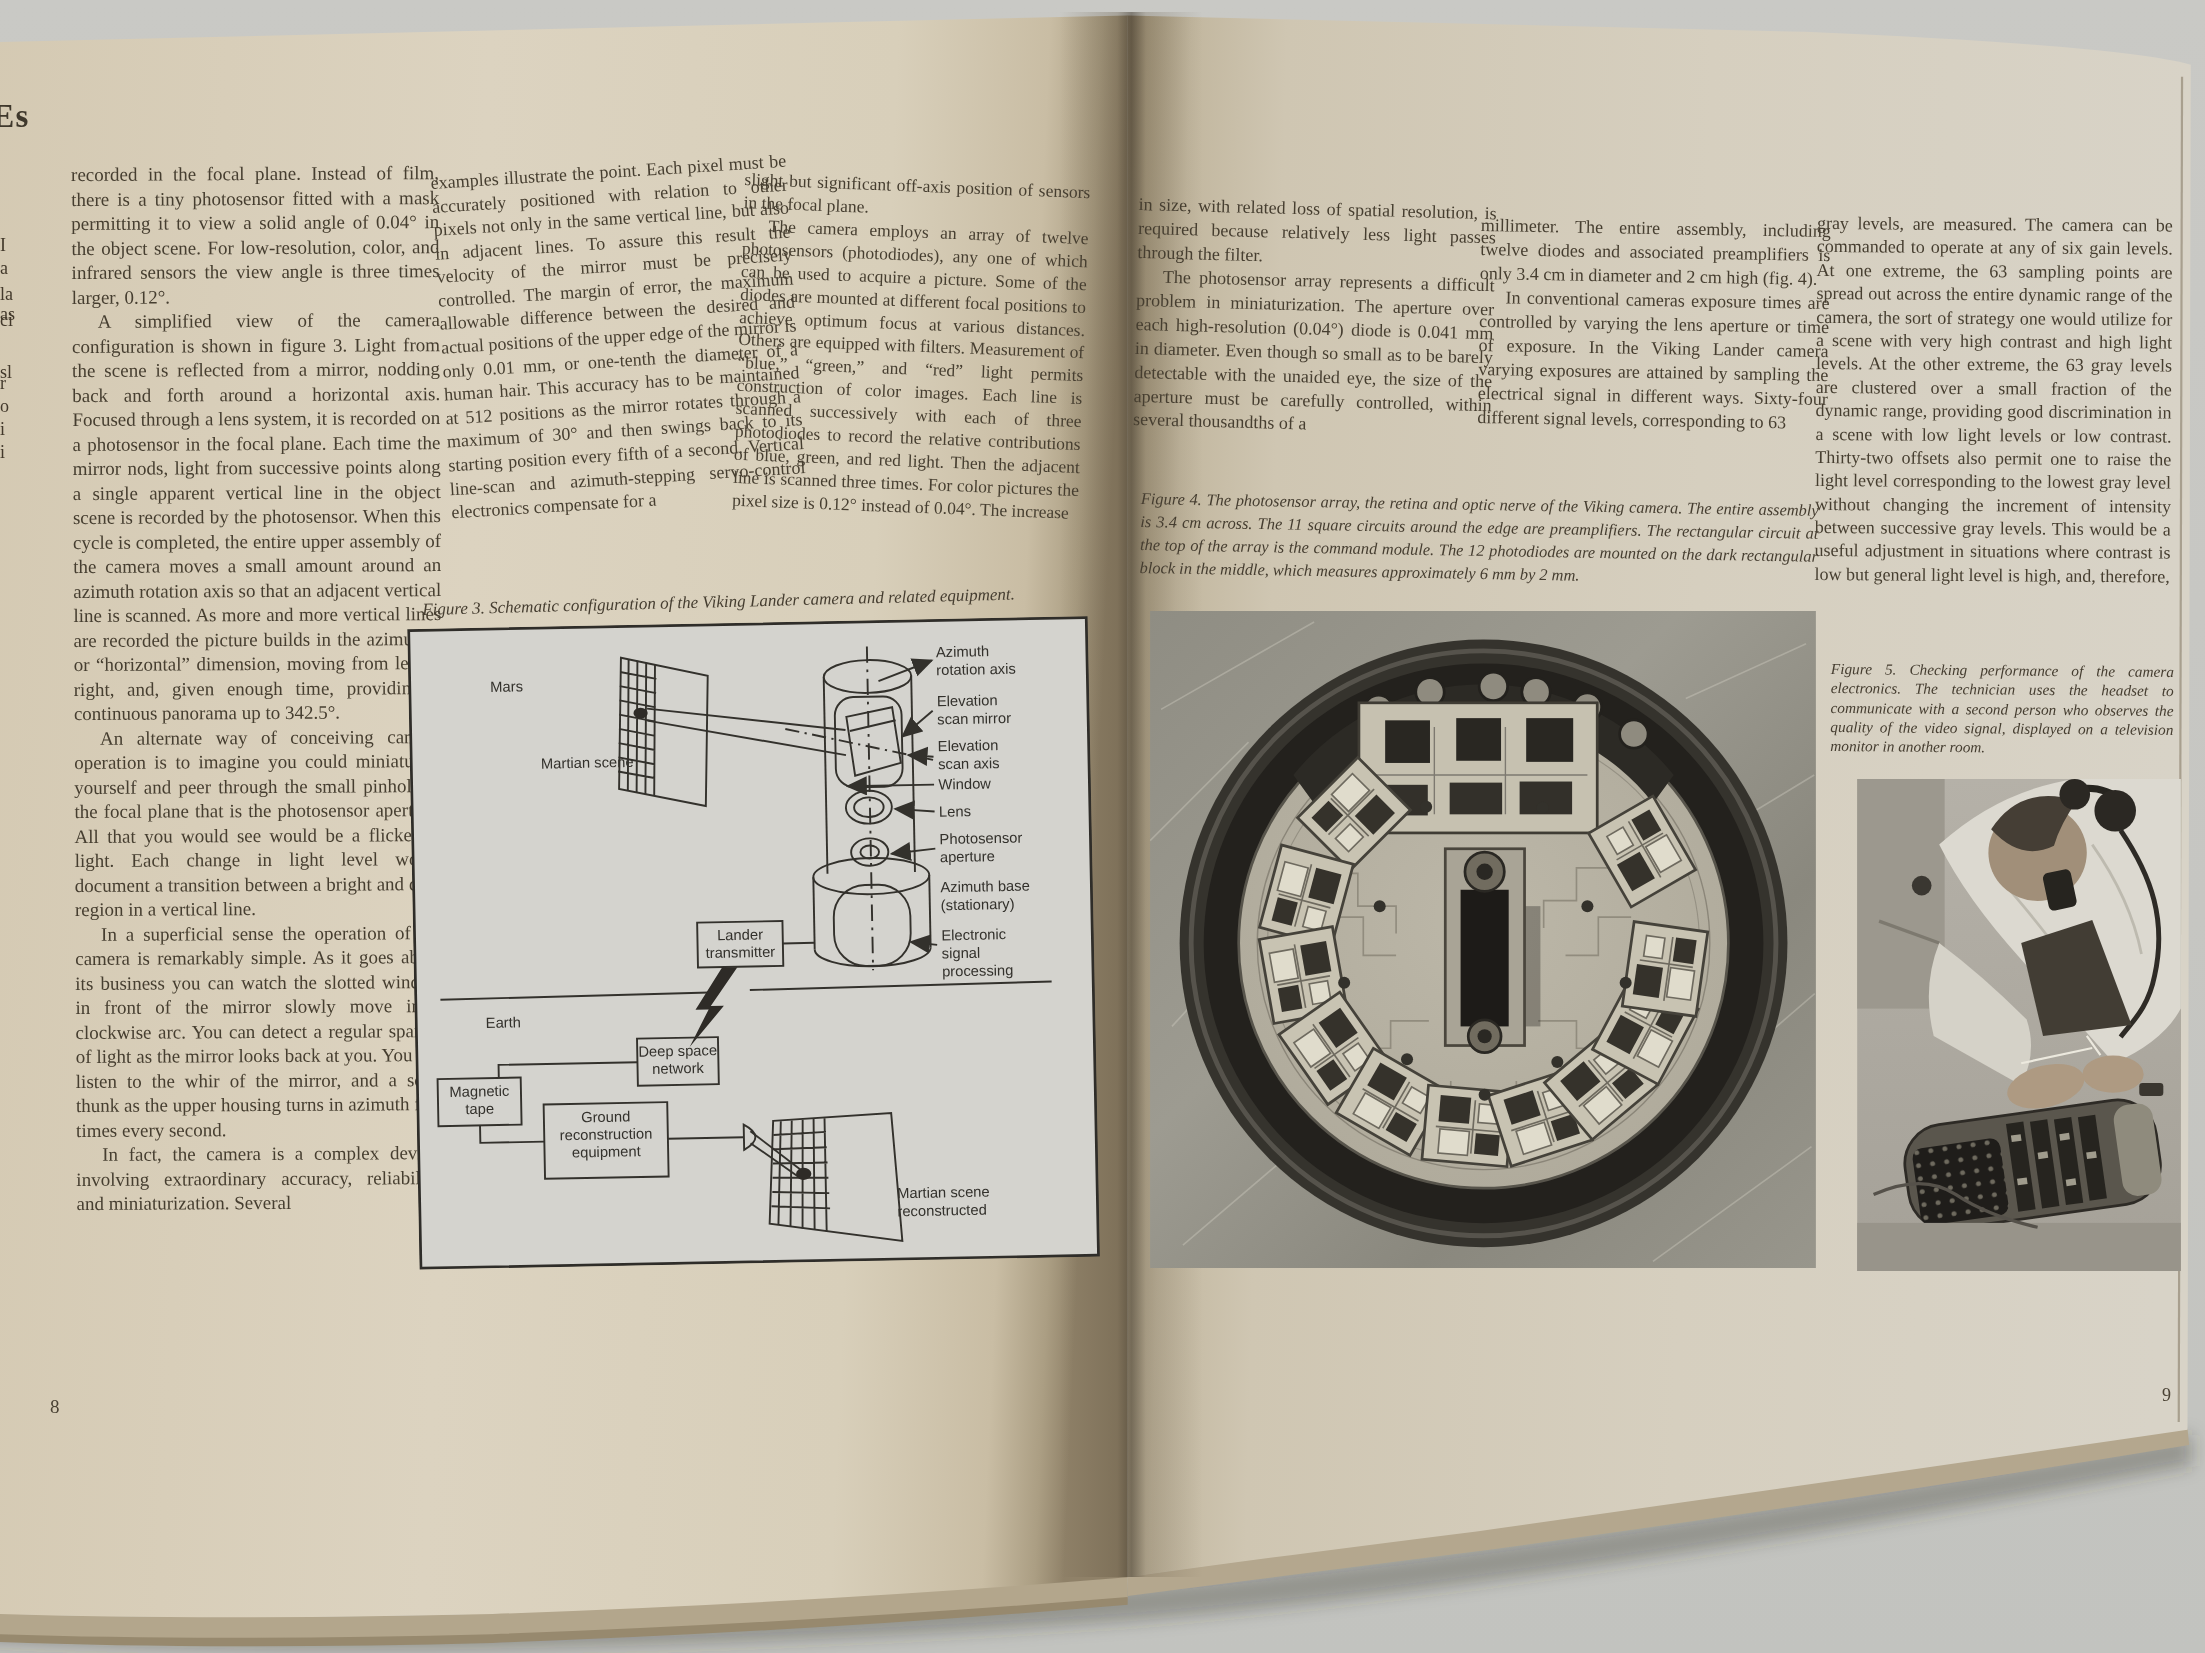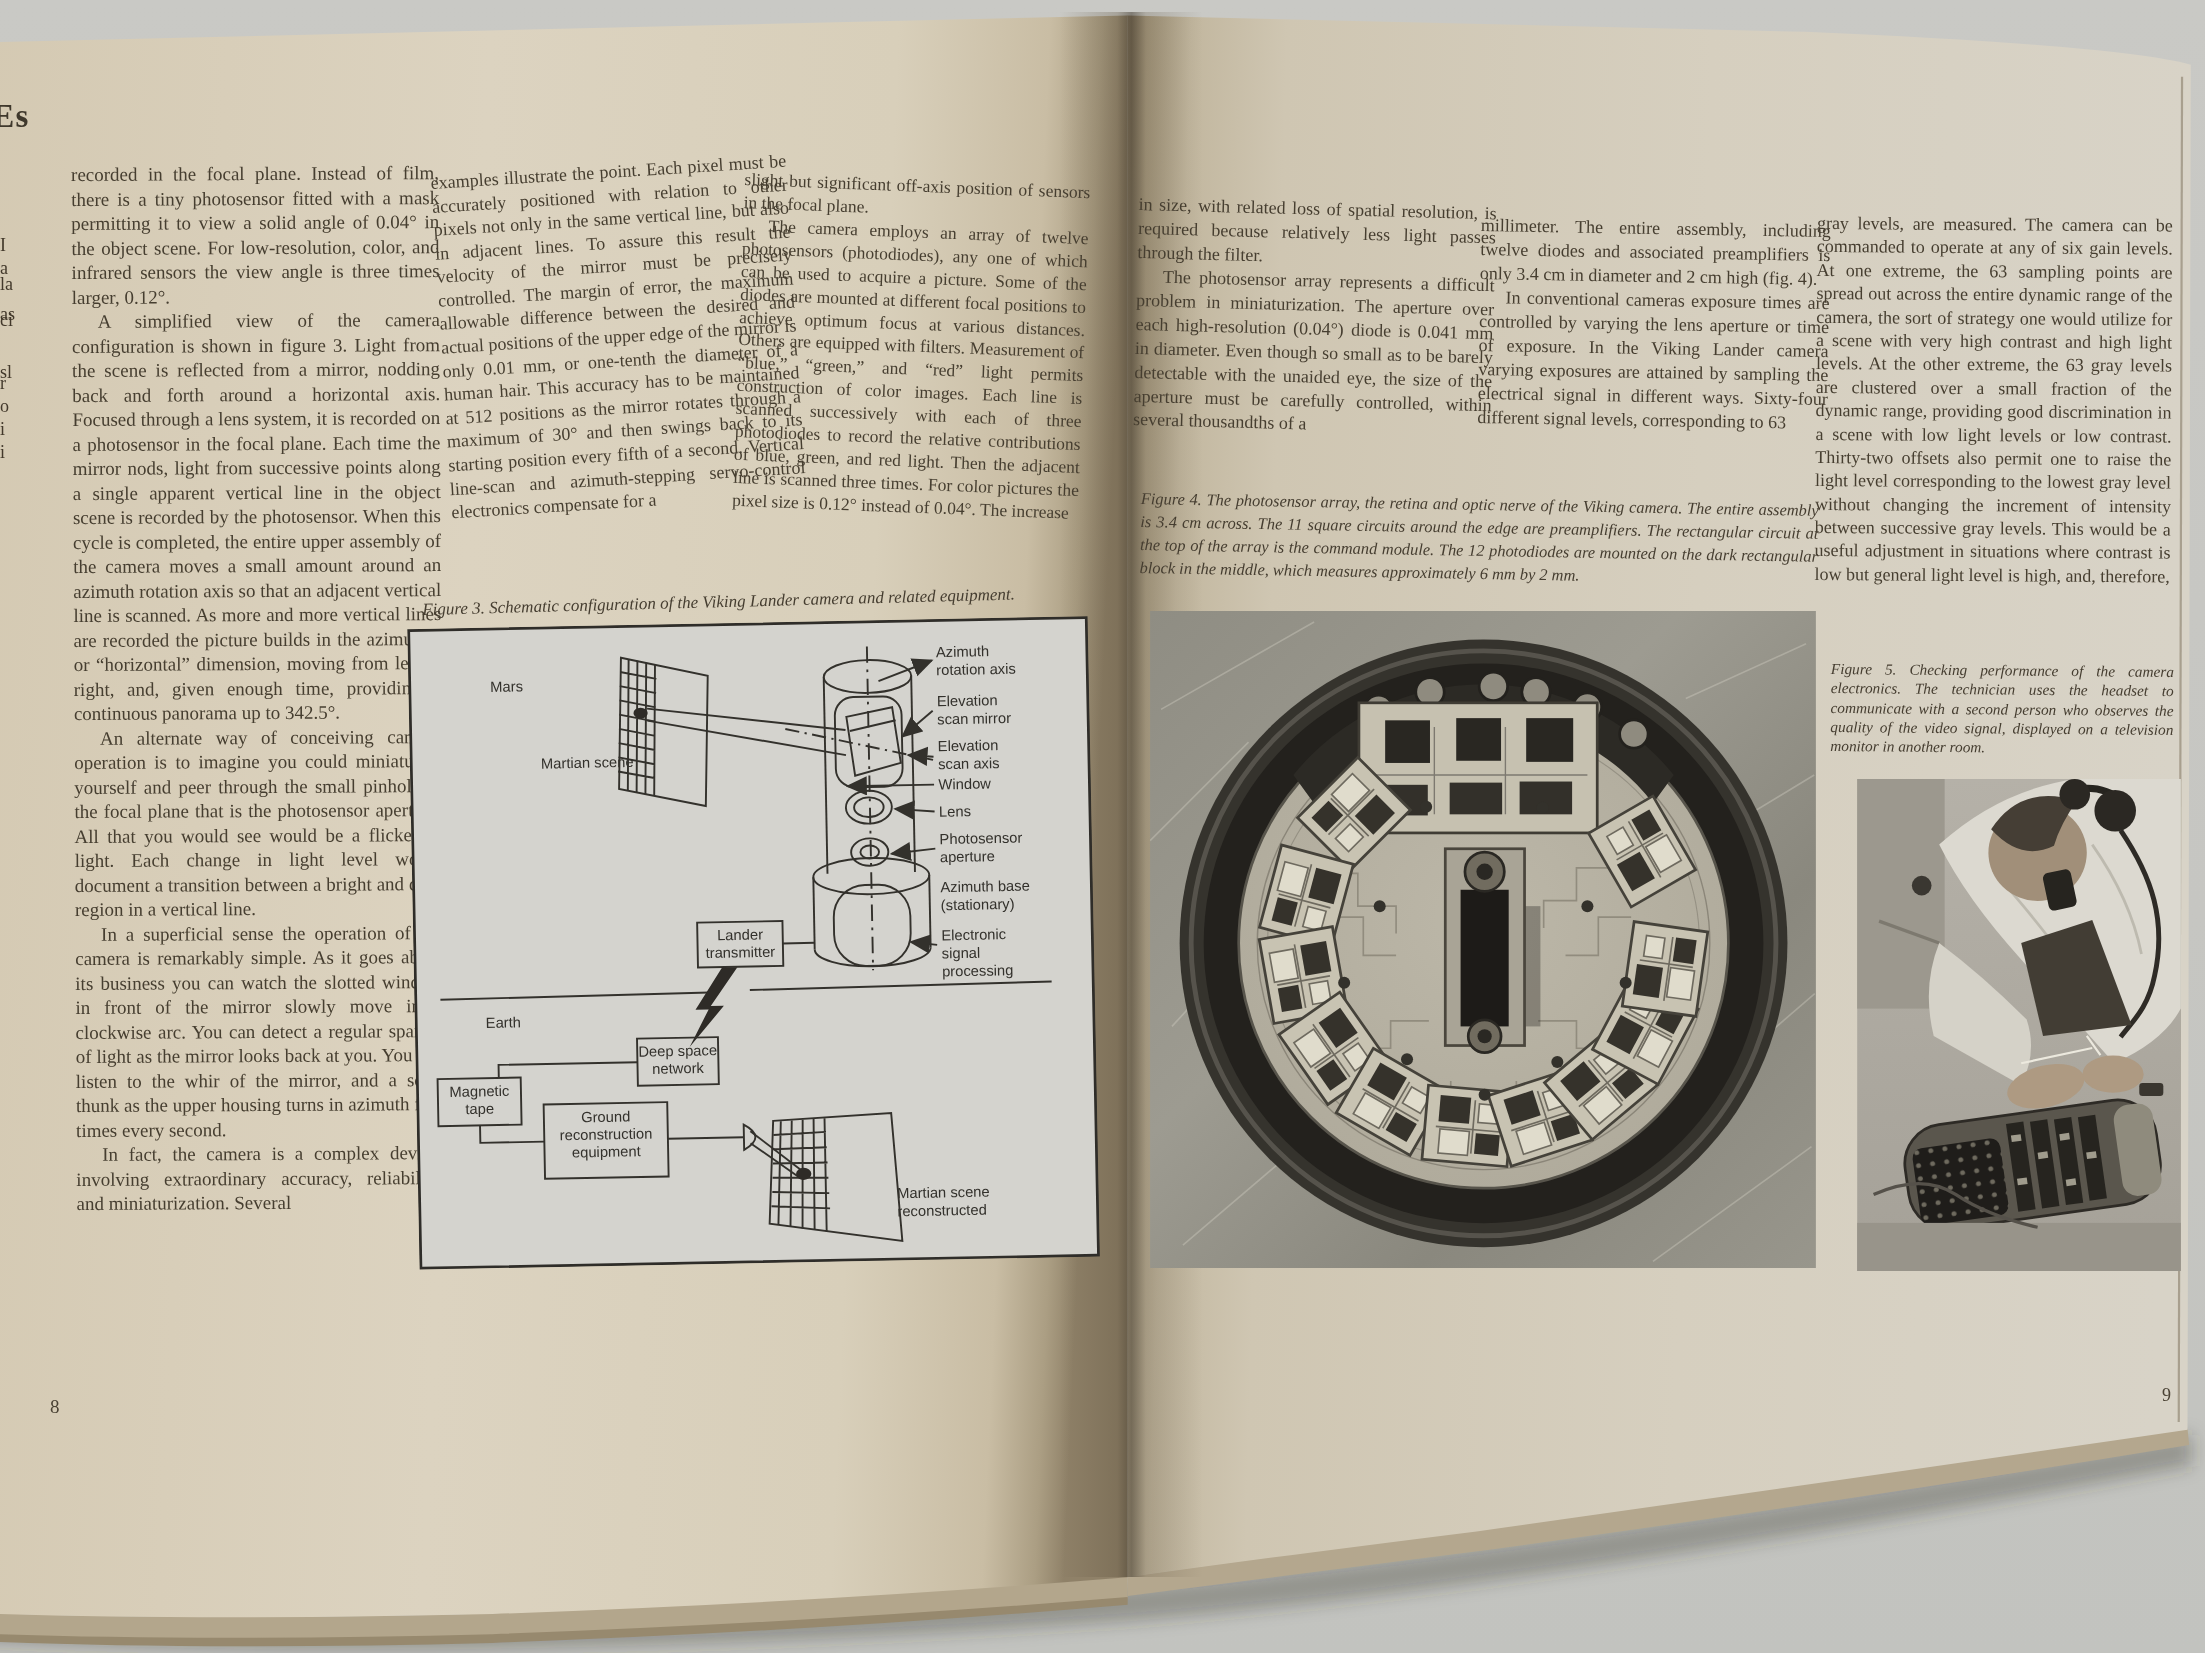--- a/index.html
+++ b/index.html
@@ -69,21 +69,21 @@
     <path fill="url(#rpg)" d="M2062,28 L3300,58 Q3870,82 4006,118 L4000,2614 Q3400,2702 2700,2800 Q2300,2850 2062,2884 Z"></path>
     <path fill="none" stroke="rgba(120,108,86,0.5)" stroke-width="4" d="M3990,140 L3984,2600"></path>
   </svg>
 
   <div class="gutter-shadow"></div>
 
   <div class="edge-head">Es</div>
   <div>
     <span class="frag" style="top:235px">I</span>
     <span class="frag" style="top:258px">a</span>
-    <span class="frag" style="top:274px">la</span>
+    <span class="frag" style="top:284px">la</span>
     <span class="frag" style="top:304px">as</span>
     <span class="frag" style="top:310px">ci</span>
     <span class="frag" style="top:362px">sl</span>
     <span class="frag" style="top:373px">r</span>
     <span class="frag" style="top:396px">o</span>
     <span class="frag" style="top:419px">i</span>
     <span class="frag" style="top:442px">i</span>
   </div>
 
   <div class="col lcol1">

